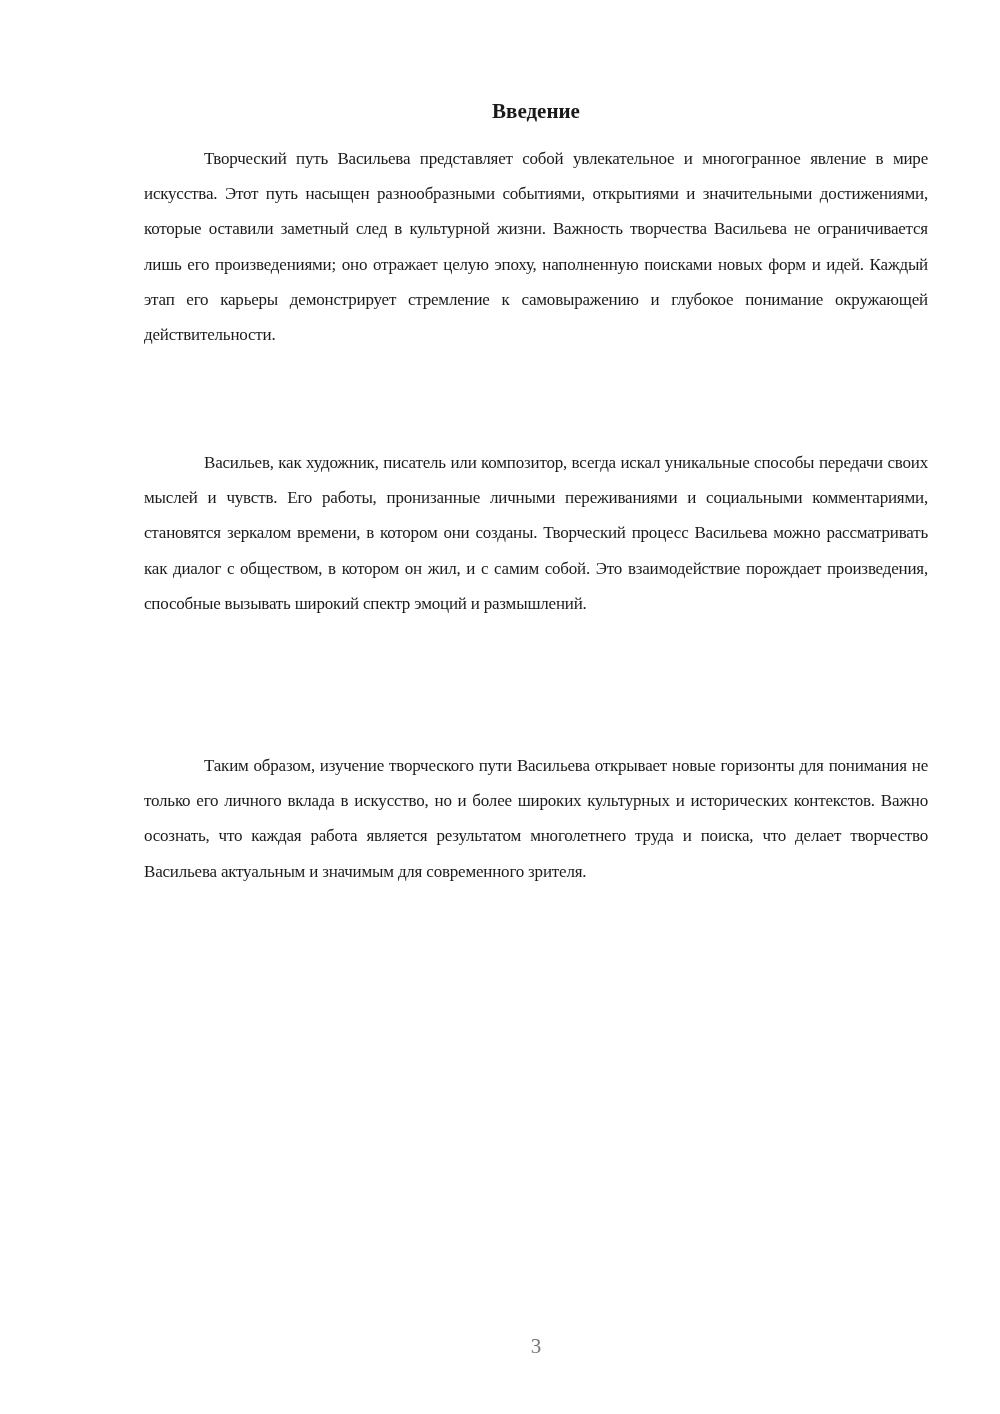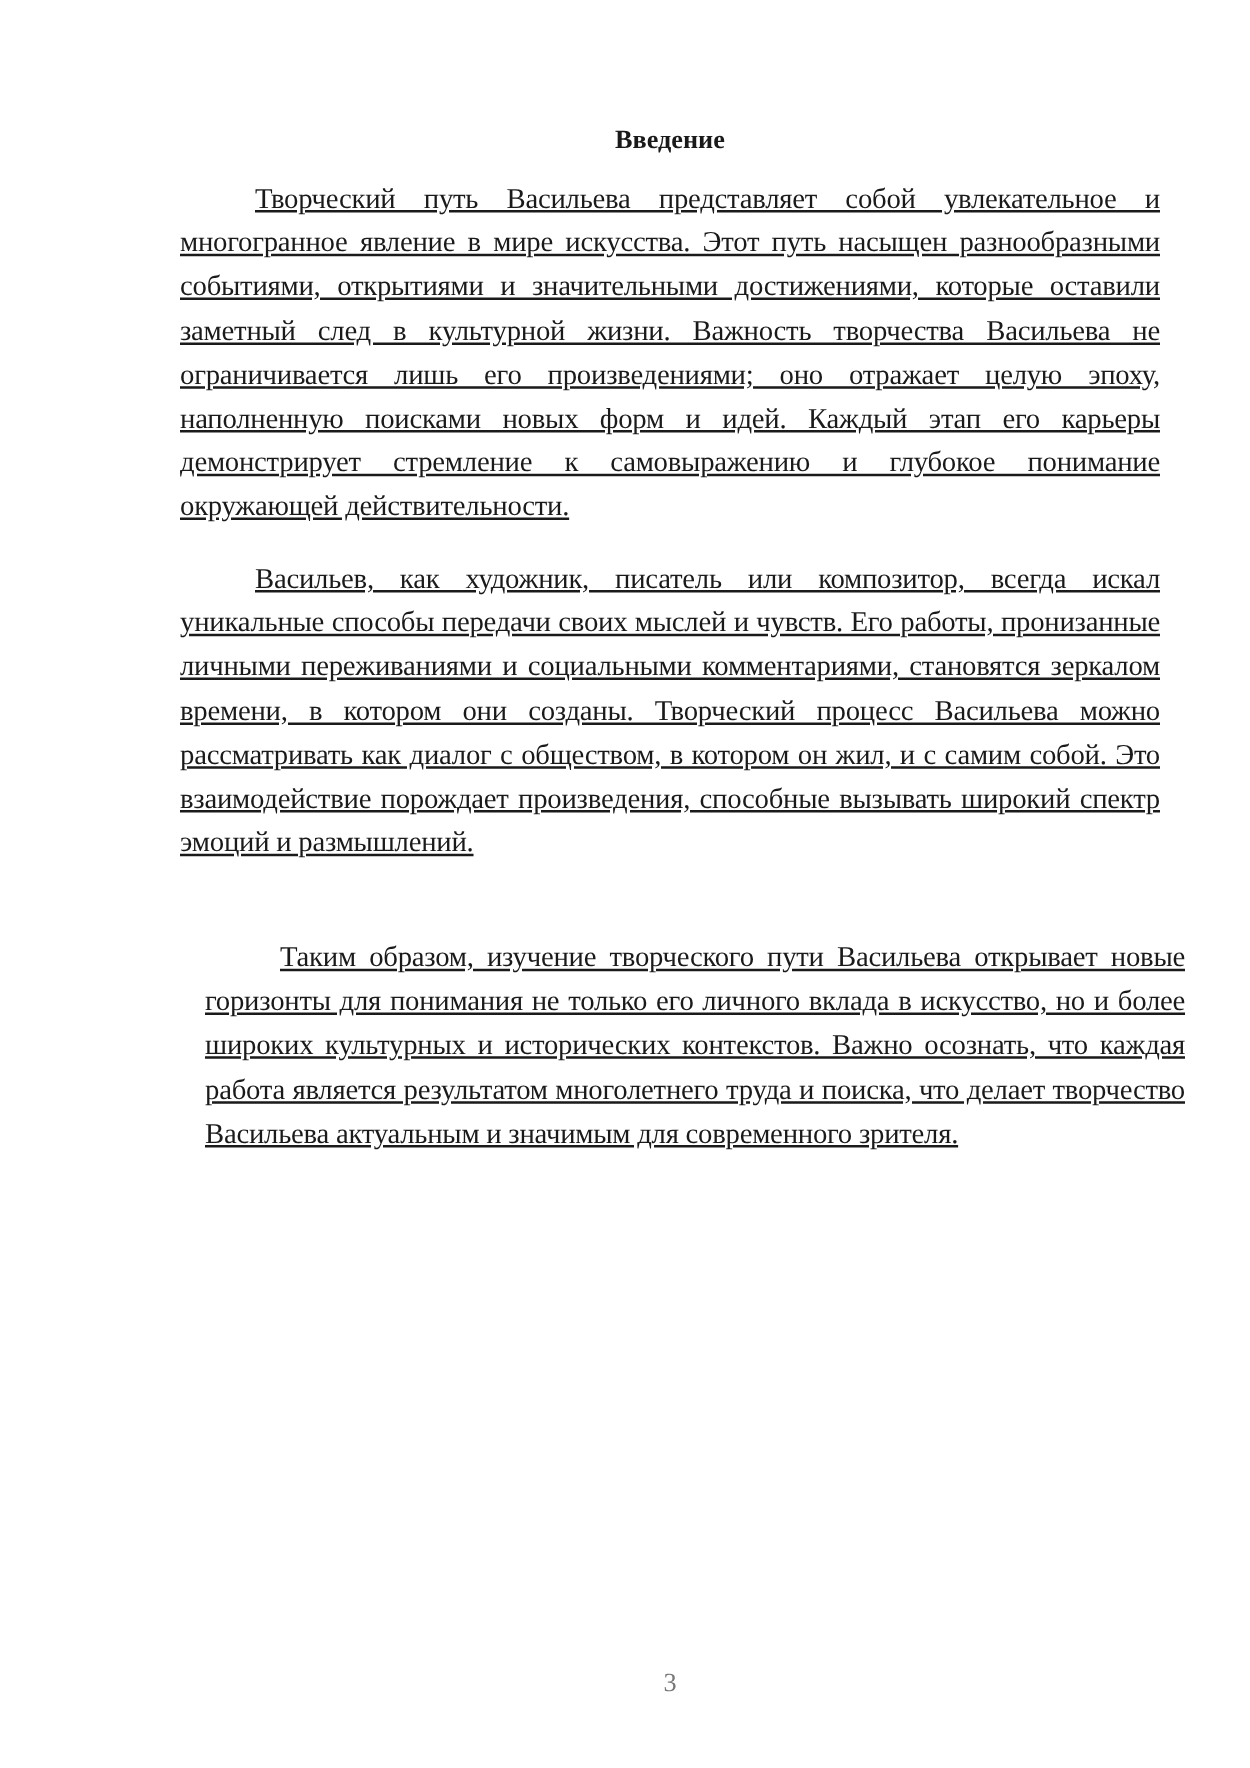--- a/index.html
+++ b/index.html
@@ -30,31 +30,30 @@
       width: 1072px;
       text-align: center;
       font-weight: bold;
       font-size: 21px;
       line-height: 28px;
     }
     .body-text {
       position: absolute;
       left: 144px;
       width: 784px;
-      font-size: 23px;
+      font-size: 17px;
       line-height: 35.2px;
       text-align: justify;
       text-indent: 60px;
       margin: 0;
       letter-spacing: -0.2px;
-      text-decoration: underline;
     }
     .p1 { top: 141px; }
     .p2 { top: 445px; }
-    .p3 { top: 748px; margin-left: 20px; }
+    .p3 { top: 748px; }
     .page-number {
       position: absolute;
       top: 1334px;
       left: 0;
       width: 1072px;
       text-align: center;
       font-size: 21px;
       color: #777777;
     }
   </style>

